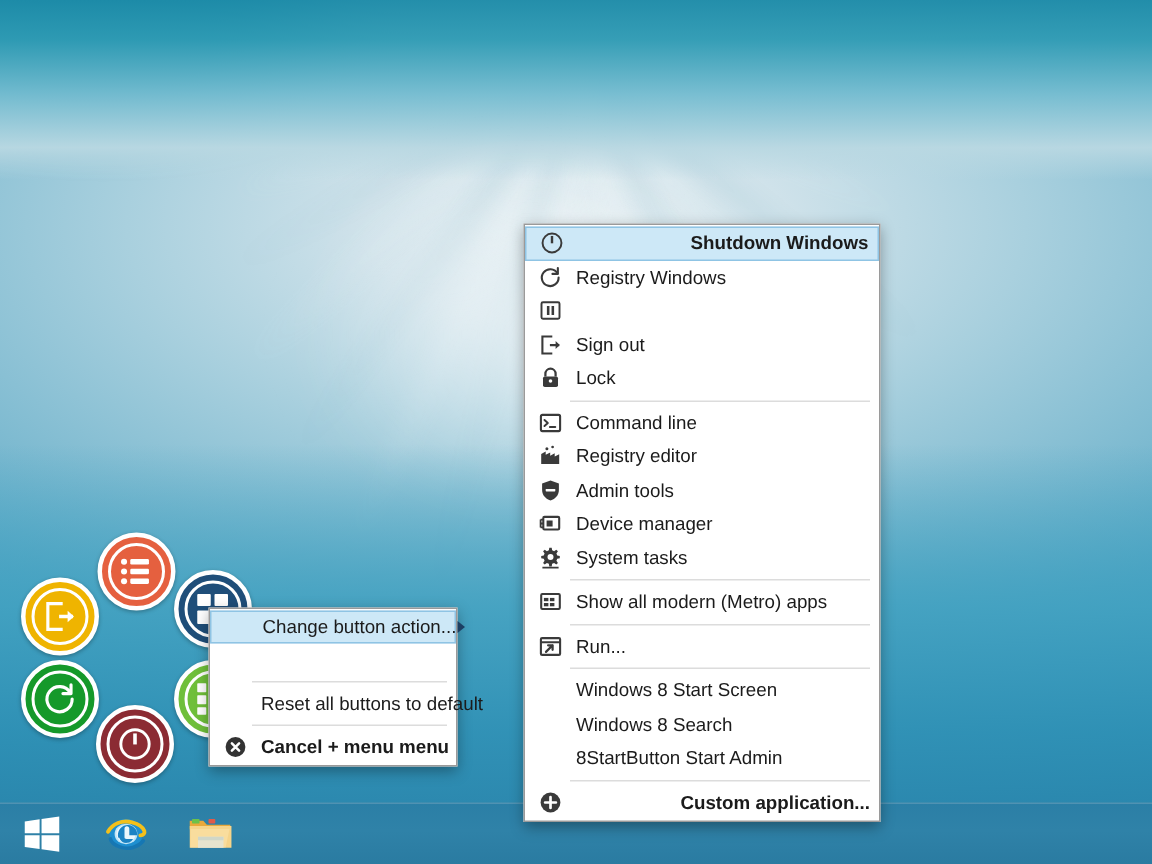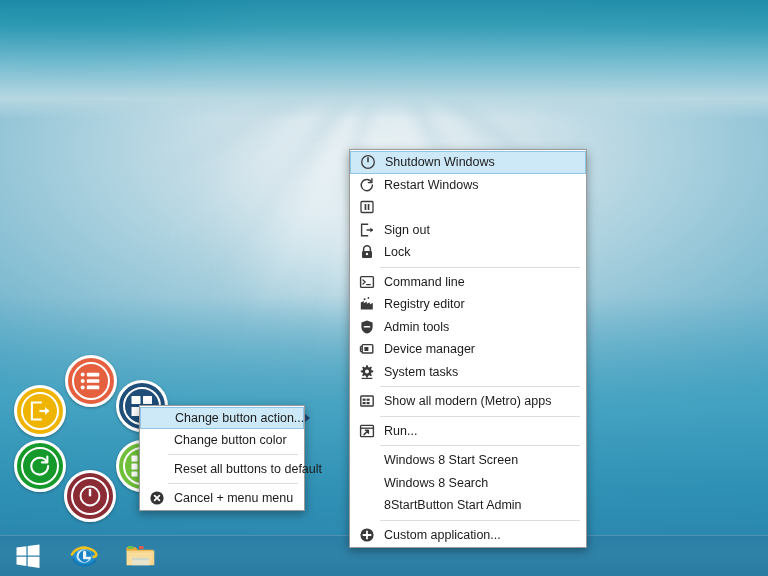--- a/index.html
+++ b/index.html
@@ -81,21 +81,21 @@
     width:26px;min-width:26px;height:20px;
     display:flex;align-items:center;justify-content:center;
   }
   .mi .lbl{flex:1;padding-left:4px;}
   .mi .arrow{width:12px;display:flex;align-items:center;justify-content:center;}
   .mi.sel{
     background:#cde8f7;
     border:1px solid #8fc4e4;
     height:22px;
   }
-  .mi.bold .lbl{font-weight:normal;}
+  .mi.bold .lbl{font-weight:bold;text-align:right;}
   .sep{height:1px;background:#dcdcdc;margin:3px 6px 3px 30px;}
 
   
   #power-menu{left:349px;top:149px;width:238px;}
   #power-menu .mi{height:22.5px;}
 
   
   #button-menu{left:139px;top:405px;width:166px;}
   #button-menu .mi{height:22px;}
   #button-menu .sep{margin-left:28px;}
@@ -195,21 +195,20 @@
       <span class="ic"></span>
       <span class="lbl">Change button action...</span>
       <span class="arrow">
         <svg width="8" height="10" viewBox="0 0 8 10">
           <path d="M1 1l5 4-5 4z" fill="#1c3f63"></path>
         </svg>
       </span>
     </div>
     <div class="mi">
       <span class="ic"></span>
-      <span class="lbl">Change button color</span>
     </div>
     <div class="sep"></div>
     <div class="mi">
       <span class="ic"></span>
       <span class="lbl">Reset all buttons to default</span>
     </div>
     <div class="sep"></div>
     <div class="mi bold">
       <span class="ic">
         <svg width="16" height="16" viewBox="0 0 16 16" fill="none">
@@ -230,21 +229,21 @@
       </span>
       <span class="lbl">Shutdown Windows</span>
     </div>
     <div class="mi">
       <span class="ic">
         <svg width="16" height="16" viewBox="0 0 16 16" fill="none">
           <path d="M12.6 5.2A5.6 5.6 0 1 0 13.4 8" stroke="#3a3a3a" stroke-width="1.4" stroke-linecap="round"></path>
           <path d="M12.9 1.7v3.9h-3.6" stroke="#3a3a3a" stroke-width="1.4" stroke-linecap="round" stroke-linejoin="round"></path>
         </svg>
       </span>
-      <span class="lbl">Restart Windows</span>
+      <span class="lbl">Registry Windows</span>
     </div>
     <div class="mi">
       <span class="ic">
         <svg width="16" height="16" viewBox="0 0 16 16" fill="none">
           <rect x="2" y="2.5" width="12" height="11" rx="1" stroke="#3a3a3a" stroke-width="1.3"></rect>
           <rect x="5.6" y="5" width="1.7" height="6" fill="#3a3a3a"></rect>
           <rect x="8.7" y="5" width="1.7" height="6" fill="#3a3a3a"></rect>
         </svg>
       </span>
     </div>

